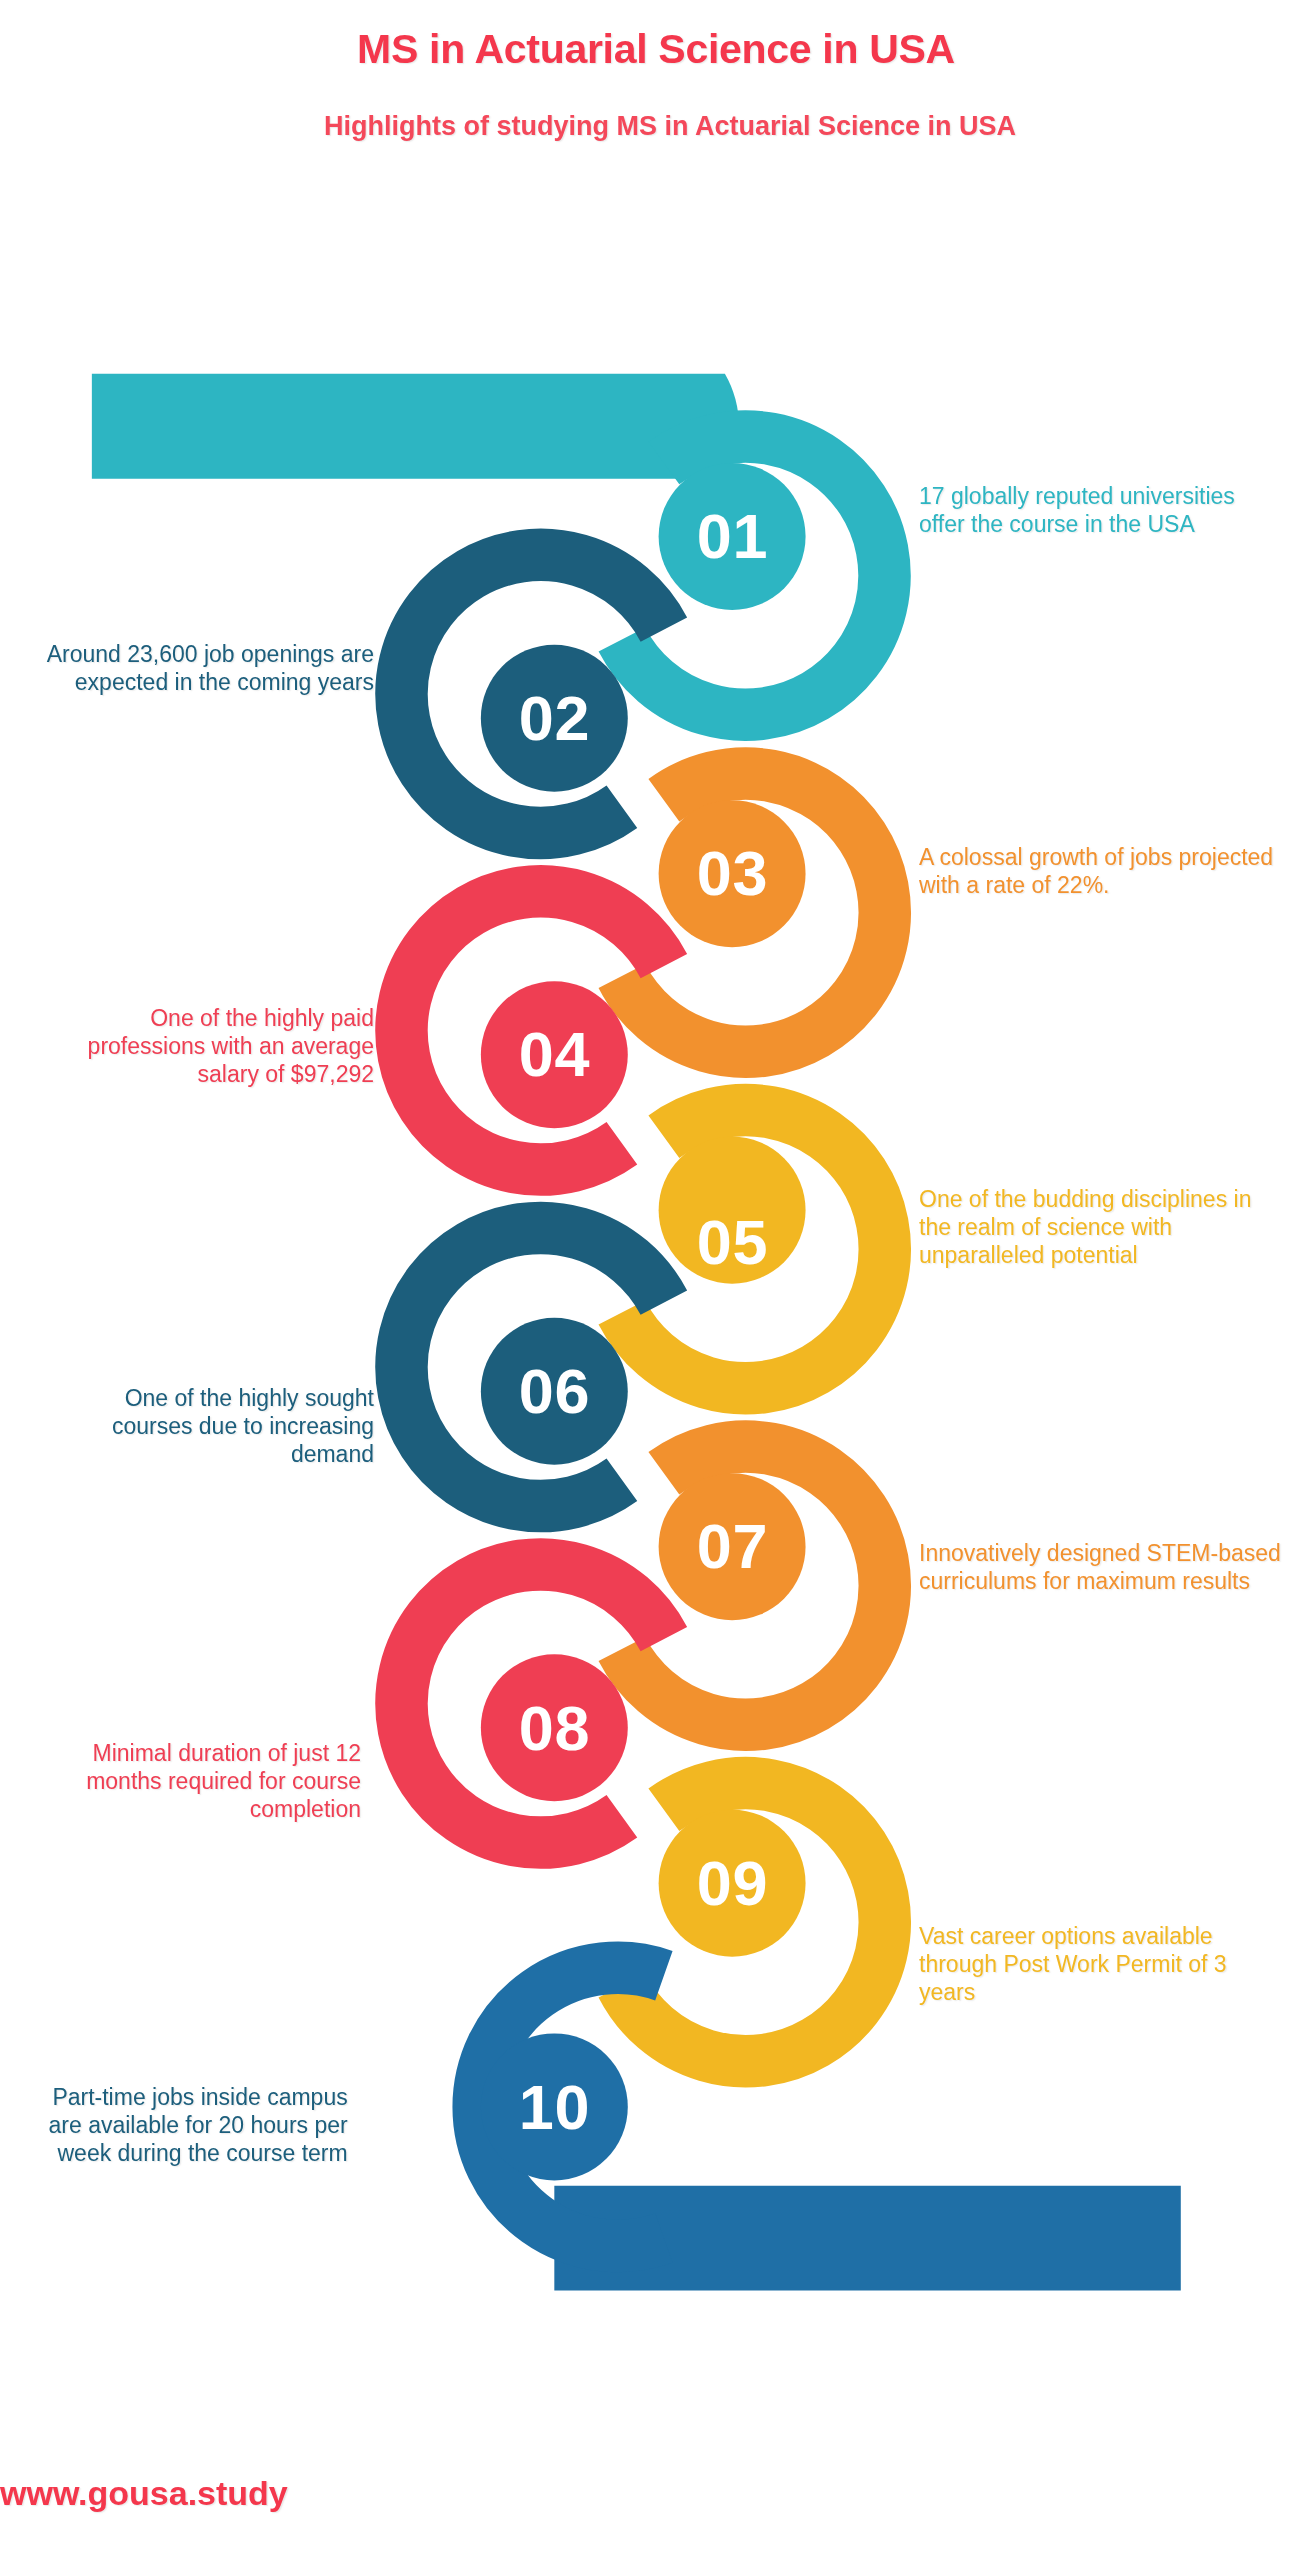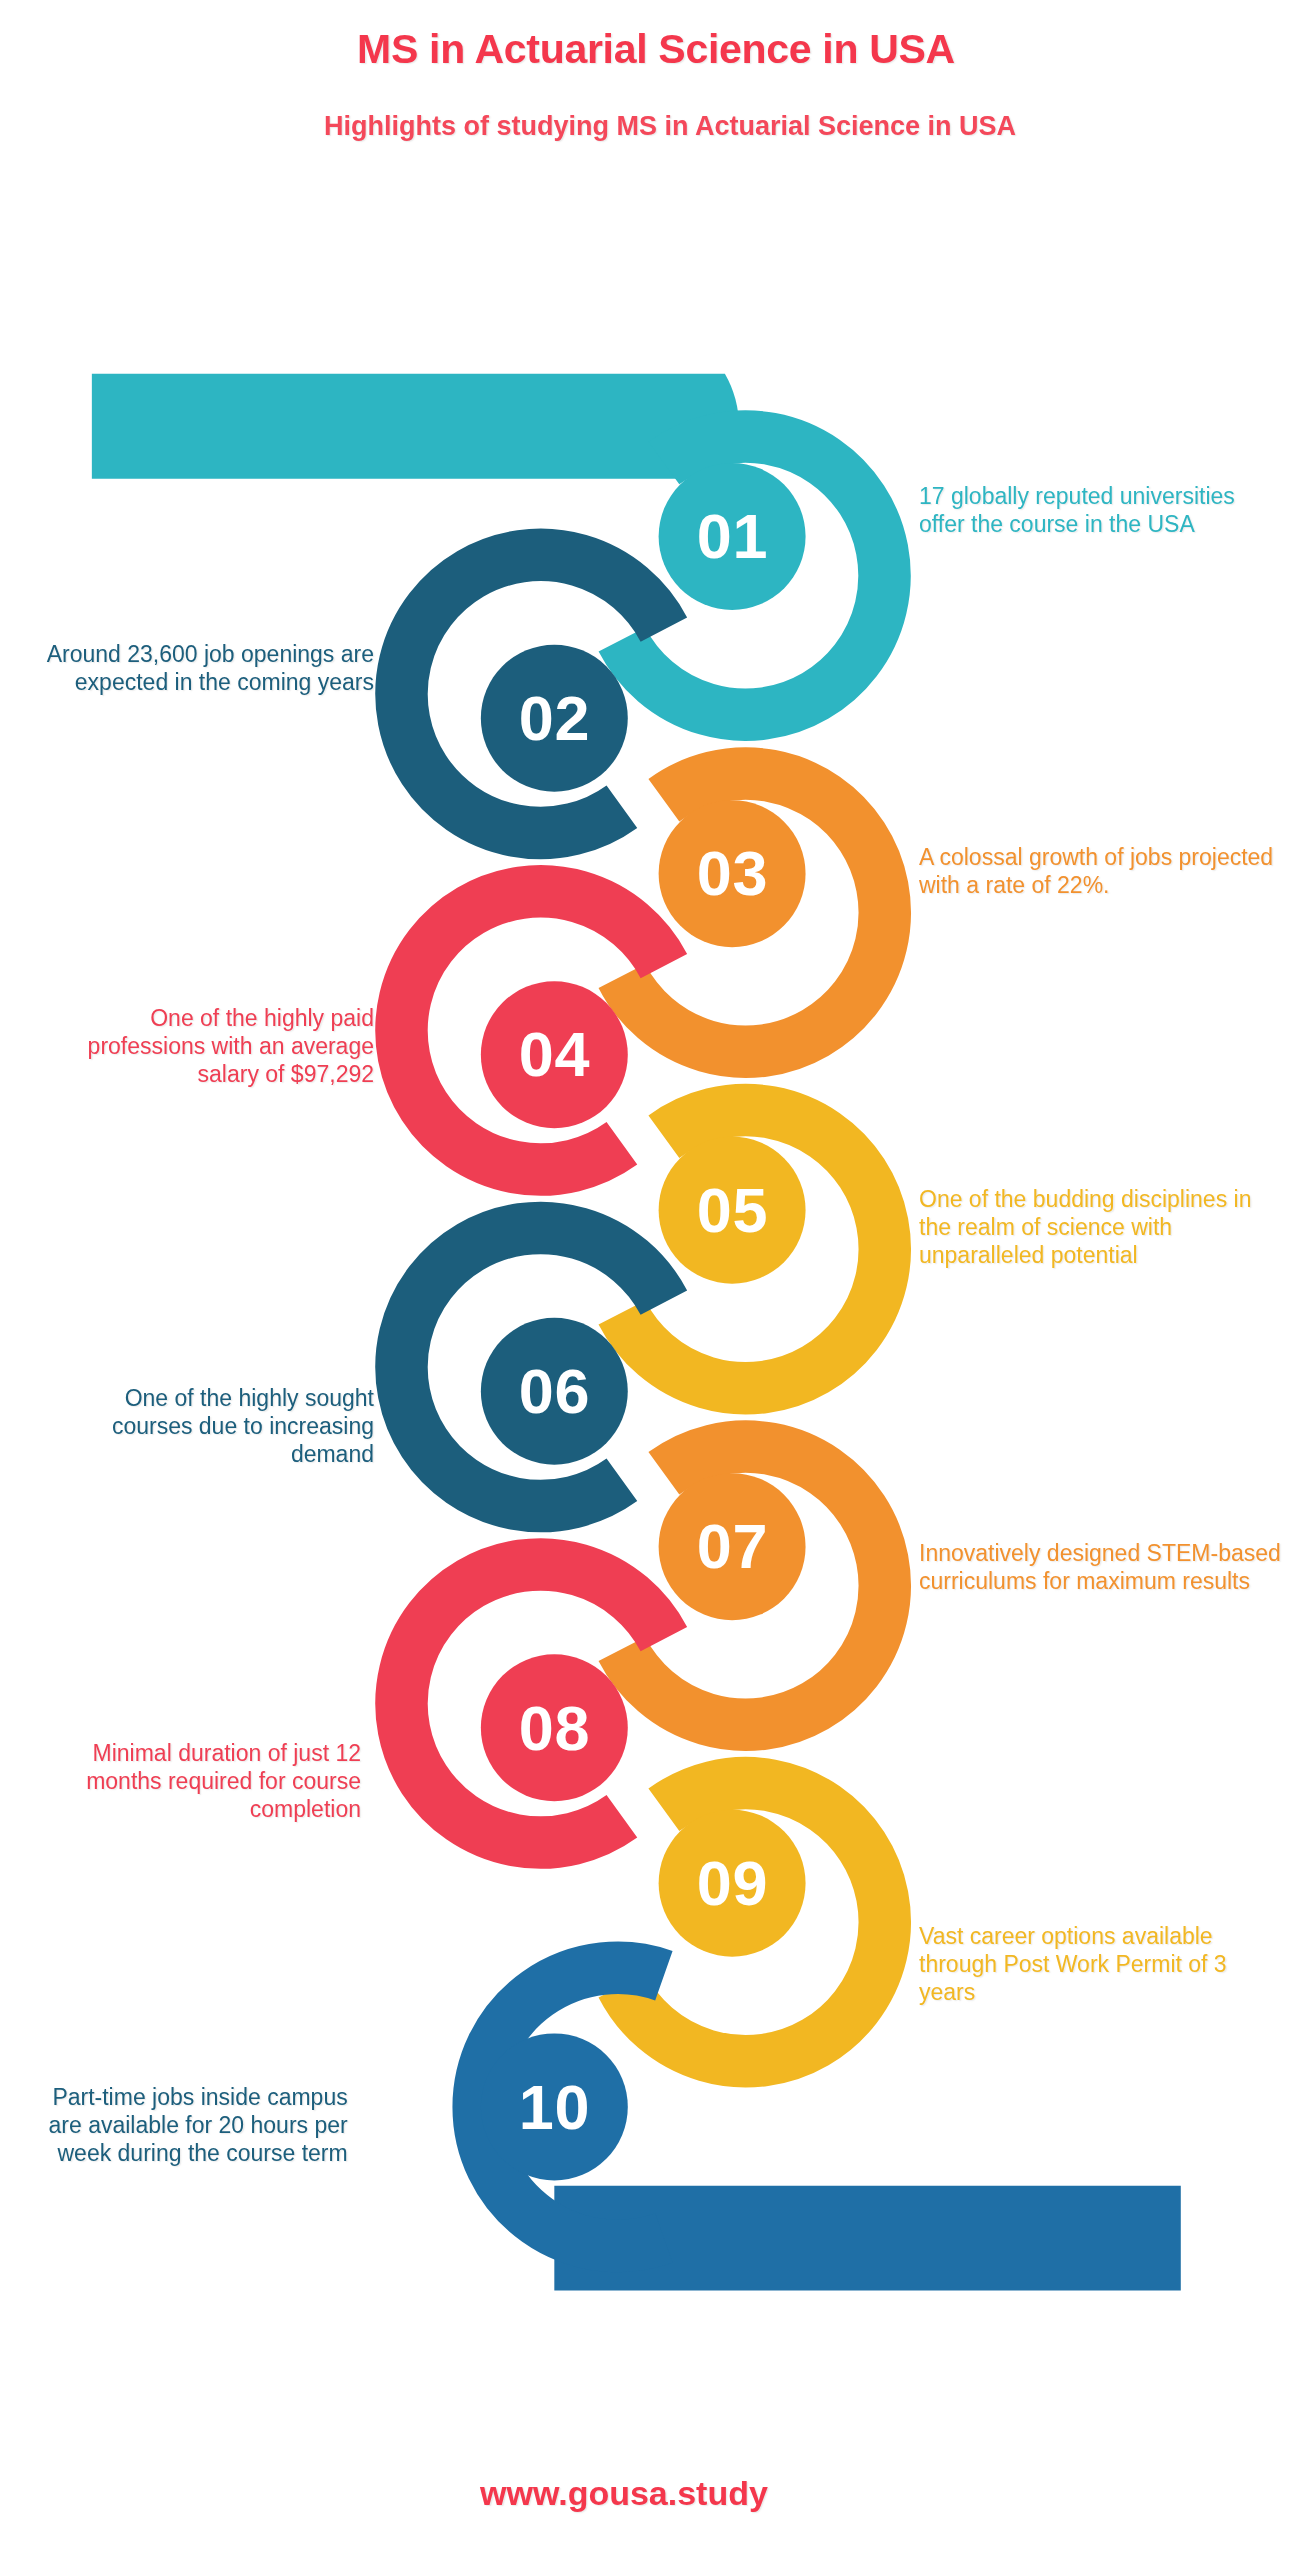--- a/index.html
+++ b/index.html
@@ -80,21 +80,20 @@
   }
   .callout.left  { text-align: right; width: 328px; }
   .callout.right { text-align: left;  width: 367px; }
 
   
   #footer {
     position: absolute;
     left: 0;
     top: 2474px;
     width: 1248px;
-    text-align: center;
   }
   #footer-url {
     font-size: 34px;
     font-weight: bold;
     color: #F4374C;
     text-shadow: 1.3px 1.3px 1.3px rgba(180,180,180,.30);
   }
 </style>
 </head>
 <body>
@@ -159,21 +158,21 @@
       <path d="M 845 2812 H 1800 V 2972 H 845 Z" fill="#1F6FA6"></path>
       <path fill="none" stroke="#1F6FA6" stroke-width="80" stroke-linecap="butt" d="M 1012 2492 A 212 212 0 1 0 1012 2892"></path>
       <circle cx="845" cy="2692" r="112" fill="#1F6FA6"></circle>
     </g>
   </svg>
 
   <div class="ring-number" style="left:647px; top:164px;">01</div>
   <div class="ring-number" style="left:469px; top:346px;">02</div>
   <div class="ring-number" style="left:647px; top:501px;">03</div>
   <div class="ring-number" style="left:469px; top:682px;">04</div>
-  <div class="ring-number" style="left:647px; top:838px;">05</div>
+  <div class="ring-number" style="left:647px; top:870px;">05</div>
   <div class="ring-number" style="left:469px; top:1019px;">06</div>
   <div class="ring-number" style="left:647px; top:1174px;">07</div>
   <div class="ring-number" style="left:469px; top:1356px;">08</div>
   <div class="ring-number" style="left:647px; top:1511px;">09</div>
   <div class="ring-number" style="left:469px; top:1735px;">10</div>
 
 </div>
 
 <div class="callout right" style="left:919px; top:482px; color:#2DB5C2;">17 globally reputed universities offer the course in the USA</div>
 

